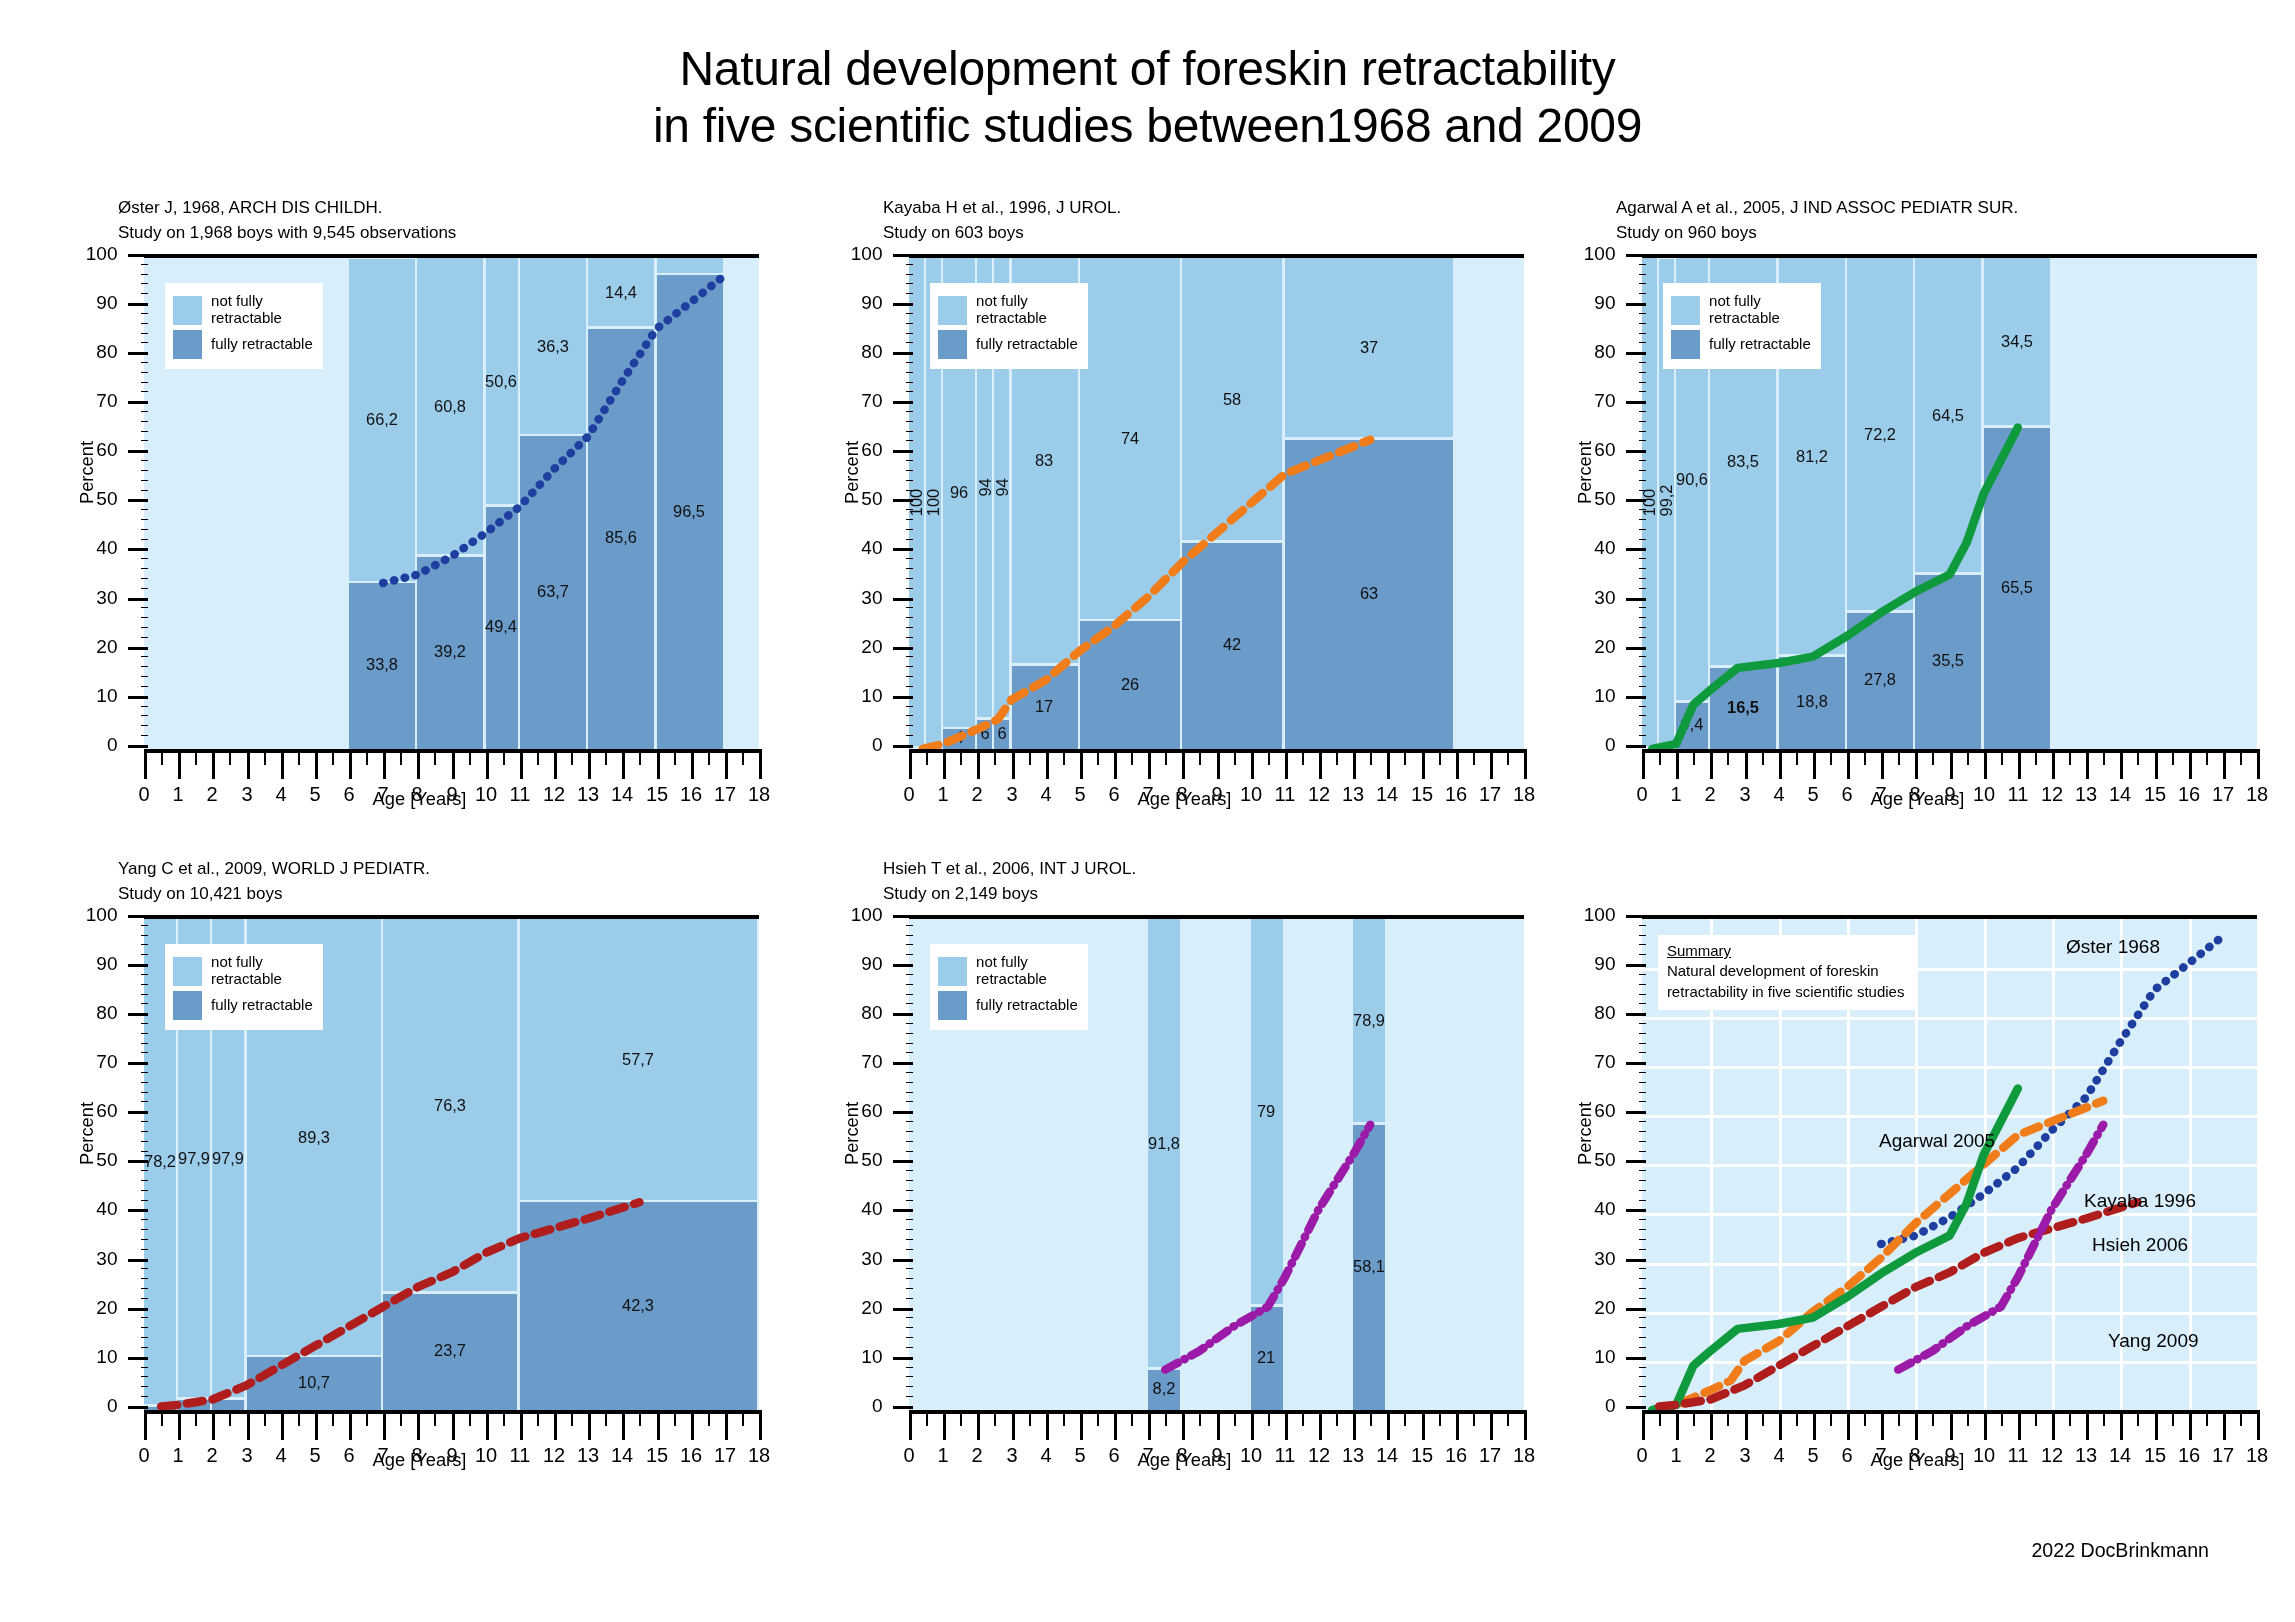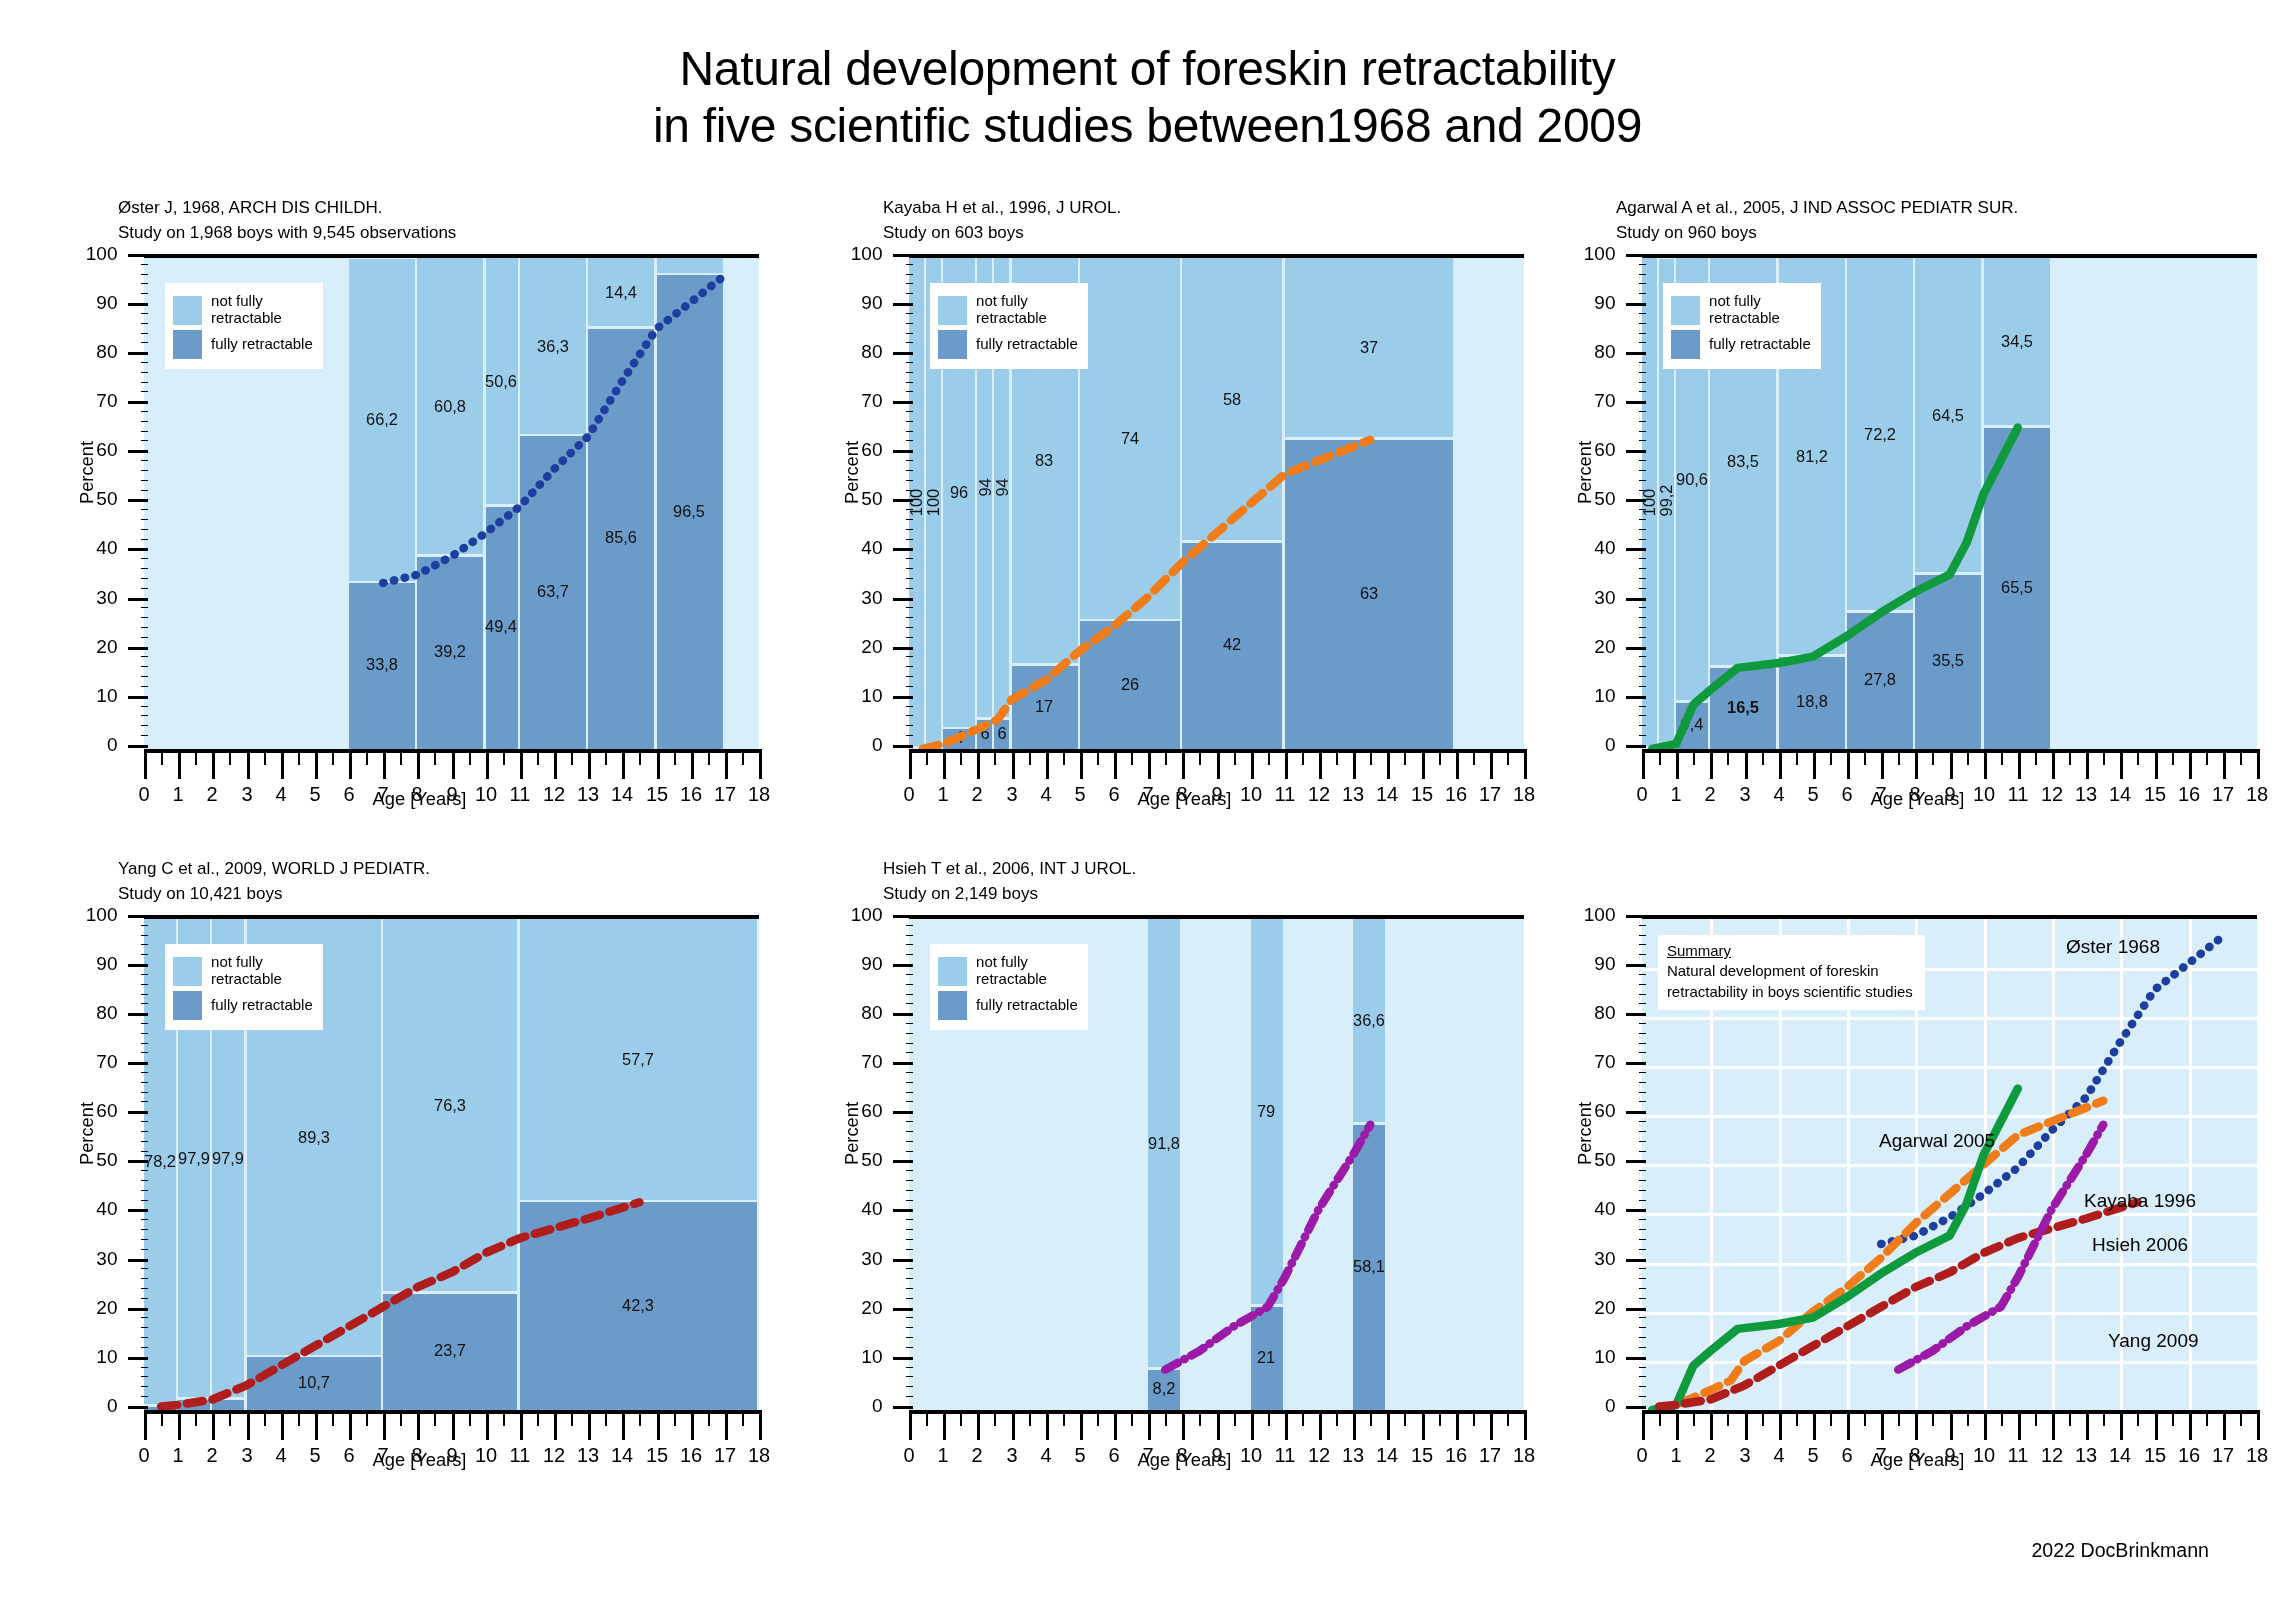--- a/index.html
+++ b/index.html
@@ -806,21 +806,21 @@
       <div class="bar" style="left: 342px; width: 32px; height: 491px;">
         <div class="seg-d" style="height: 103px;"></div>
         <div class="seg-l" style="bottom: 106px; height: 385px;"></div>
       </div>
       <div class="vlabel" style="left: 357px; top: 183px; text-align: right;">79</div>
       <div class="vlabel" style="left: 357px; top: 429px;">21</div>
       <div class="bar" style="left: 444px; width: 32px; height: 491px;">
         <div class="seg-d" style="height: 285px;"></div>
         <div class="seg-l" style="bottom: 288px; height: 203px;"></div>
       </div>
-      <div class="vlabel" style="left: 460px; top: 92px;">36,6</div>
+      <div class="vlabel" style="left: 460px; top: 92px;">78,9</div>
       <div class="vlabel" style="left: 460px; top: 338px;">58,1</div>
       <svg class="ov" viewBox="0 0 940 750">
         <polyline points="391.6666666666667,688.5 443.88888888888886,660 496.11111111111114,622.5 548.3333333333334,592.5 574.4444444444445,547.5 626.6666666666666,442.5 678.8888888888889,360 705,314.25000000000006" fill="none" stroke="#9b1ba8" stroke-width="13" stroke-linecap="round" stroke-linejoin="round" stroke-dasharray="22.099999999999998 11.049999999999999 1.04 11.049999999999999"></polyline>
       </svg>
       <div class="legend" style="left: 21px; top: 25px;">
         <div class="lg-row">
           <span class="sw l"></span>
           <span class="lg-t">not fully<br>retractable</span>
         </div>
         <div class="lg-row">
@@ -976,21 +976,21 @@
       <svg class="ov" viewBox="0 0 940 750">
         <polyline points="365.55555555555554,496.5 417.77777777777777,483.75 470,456 522.2222222222223,420 574.4444444444445,379.5 626.6666666666666,322.50000000000006 678.8888888888889,272.25 731.1111111111111,187.5 783.3333333333334,108 835.5555555555555,67.5 887.7777777777777,26.25" fill="none" stroke="#1f3fa0" stroke-width="13" stroke-linecap="round" stroke-linejoin="round" stroke-dasharray="0.65 16.25"></polyline>
         <polyline points="20.88888888888889,750 52.22222222222222,742.5 104.44444444444444,720 135.7777777777778,705 156.66666666666666,675 208.88888888888889,645 261.11111111111114,600 313.3333333333333,562.5 365.55555555555554,517.5 417.77777777777777,465 470,420 522.2222222222223,375 574.4444444444445,329.99999999999994 705,277.5" fill="none" stroke="#f07d1a" stroke-width="13" stroke-linecap="round" stroke-linejoin="round" stroke-dasharray="24.7 14.95"></polyline>
         <polyline points="15.666666666666666,750 52.22222222222222,742.5 78.33333333333333,682.5 104.44444444444444,660 146.22222222222223,626.25 208.88888888888889,618.75 261.11111111111114,609 313.3333333333333,577.5 365.55555555555554,541.5 417.77777777777777,510 470,483.75 496.11111111111114,435 522.2222222222223,360 574.4444444444445,258.75" fill="none" stroke="#0f9a3e" stroke-width="13" stroke-linecap="round" stroke-linejoin="round"></polyline>
         <polyline points="26.11111111111111,744.75 52.22222222222222,742.5 104.44444444444444,734.25 156.66666666666666,712.5 208.88888888888889,682.5 261.11111111111114,652.5 313.3333333333333,622.5 365.55555555555554,592.5 417.77777777777777,562.5 470,540 522.2222222222223,510 574.4444444444445,487.5 626.6666666666666,472.5 678.8888888888889,457.5 757.2222222222223,432.75" fill="none" stroke="#b01d1d" stroke-width="13" stroke-linecap="round" stroke-linejoin="round" stroke-dasharray="24.7 14.95"></polyline>
         <polyline points="391.6666666666667,688.5 443.88888888888886,660 496.11111111111114,622.5 548.3333333333334,592.5 574.4444444444445,547.5 626.6666666666666,442.5 678.8888888888889,360 705,314.25000000000006" fill="none" stroke="#9b1ba8" stroke-width="13" stroke-linecap="round" stroke-linejoin="round" stroke-dasharray="22.099999999999998 11.049999999999999 1.04 11.049999999999999"></polyline>
       </svg>
       <div class="sumbox" style="left: 15.7px; top: 15.7px;">
         <div><u>Summary</u></div>
         <div>Natural development of foreskin</div>
-        <div>retractability in boys scientific studies</div>
+        <div>retractability in five scientific studies</div>
       </div>
       <div class="sline" style="left: 424px; top: 17px;">Øster 1968</div>
       <div class="sline" style="left: 237px; top: 211px;">Agarwal 2005</div>
       <div class="sline" style="left: 442px; top: 271px;">Kayaba 1996</div>
       <div class="sline" style="left: 450px; top: 315px;">Hsieh 2006</div>
       <div class="sline" style="left: 466px; top: 411px;">Yang 2009</div>
     </div>
     <div class="yaxis">
       <div class="ml" style="top: 491px;"></div>
       <div class="ms" style="top: 481px;"></div>

